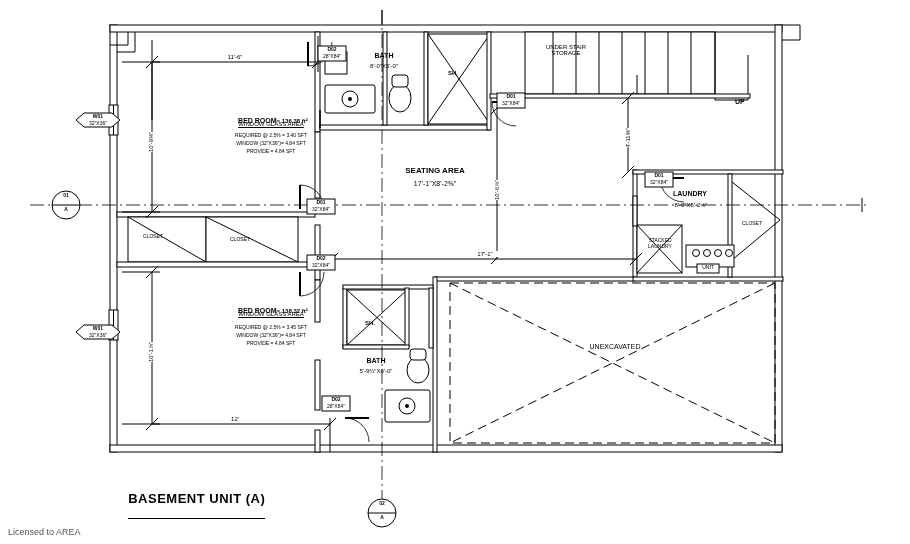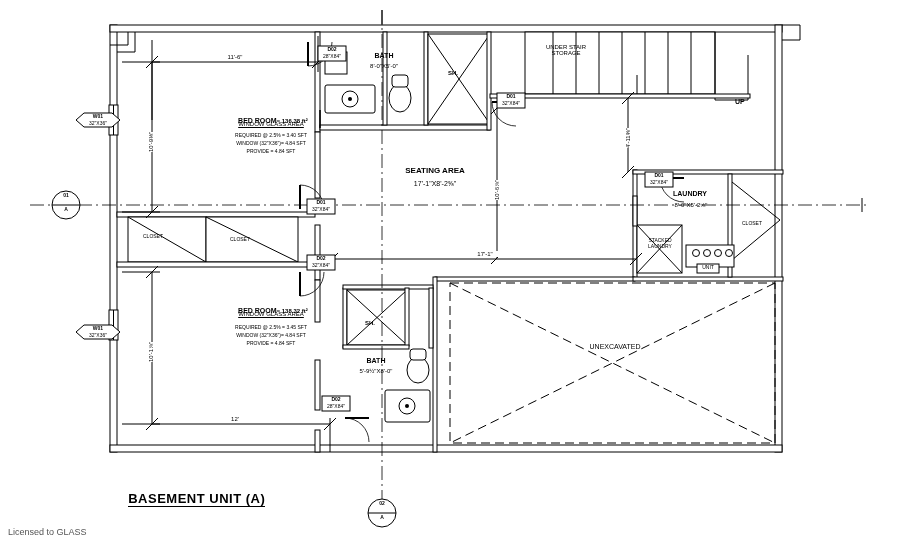--- a/index.html
+++ b/index.html
@@ -10,21 +10,21 @@
   .lbl{position:absolute;white-space:pre;line-height:1.05;}
   .c{text-align:center;}
   .tiny{font-size:5px;}
   .xs{font-size:6px;}
   .s{font-size:7px;}
   .m{font-size:8px;}
   .b{font-weight:bold;}
   .title{font-size:13px;font-weight:bold;letter-spacing:.5px;}
   .lic{font-size:9px;color:#555;}
   .rot{transform-origin:0 0;}
-  .ul{border-bottom:1.6px solid #000;display:inline-block;padding-bottom:1px;}
+  .ul{border-bottom:1.6px solid #000;display:inline-block;padding-bottom:13px;}
   .und{text-decoration:underline;}
 </style>
 </head>
 <body>
 
 <div id="stage">
 
 <svg viewBox="0 0 910 544">
   <g fill="none" stroke="#000" stroke-width="1">
 
@@ -315,15 +315,15 @@
 <div class="lbl tiny b c" style="left:52px;top:193px;width:28px;">01</div>
 <div class="lbl tiny b c" style="left:52px;top:207px;width:28px;">A</div>
 
 <div class="lbl tiny b c" style="left:368px;top:501px;width:28px;">02</div>
 <div class="lbl tiny b c" style="left:368px;top:515px;width:28px;">A</div>
 
 <div class="lbl title" style="left:120px;top:478px;">
   <span class="ul">BASEMENT UNIT (A)</span>
 </div>
 
-<div class="lbl lic" style="left:8px;top:528px;">Licensed to GLASS</div>
+<div class="lbl lic" style="left:8px;top:528px;">Licensed to AREA</div>
 
 </div>
 
 </body></html>

